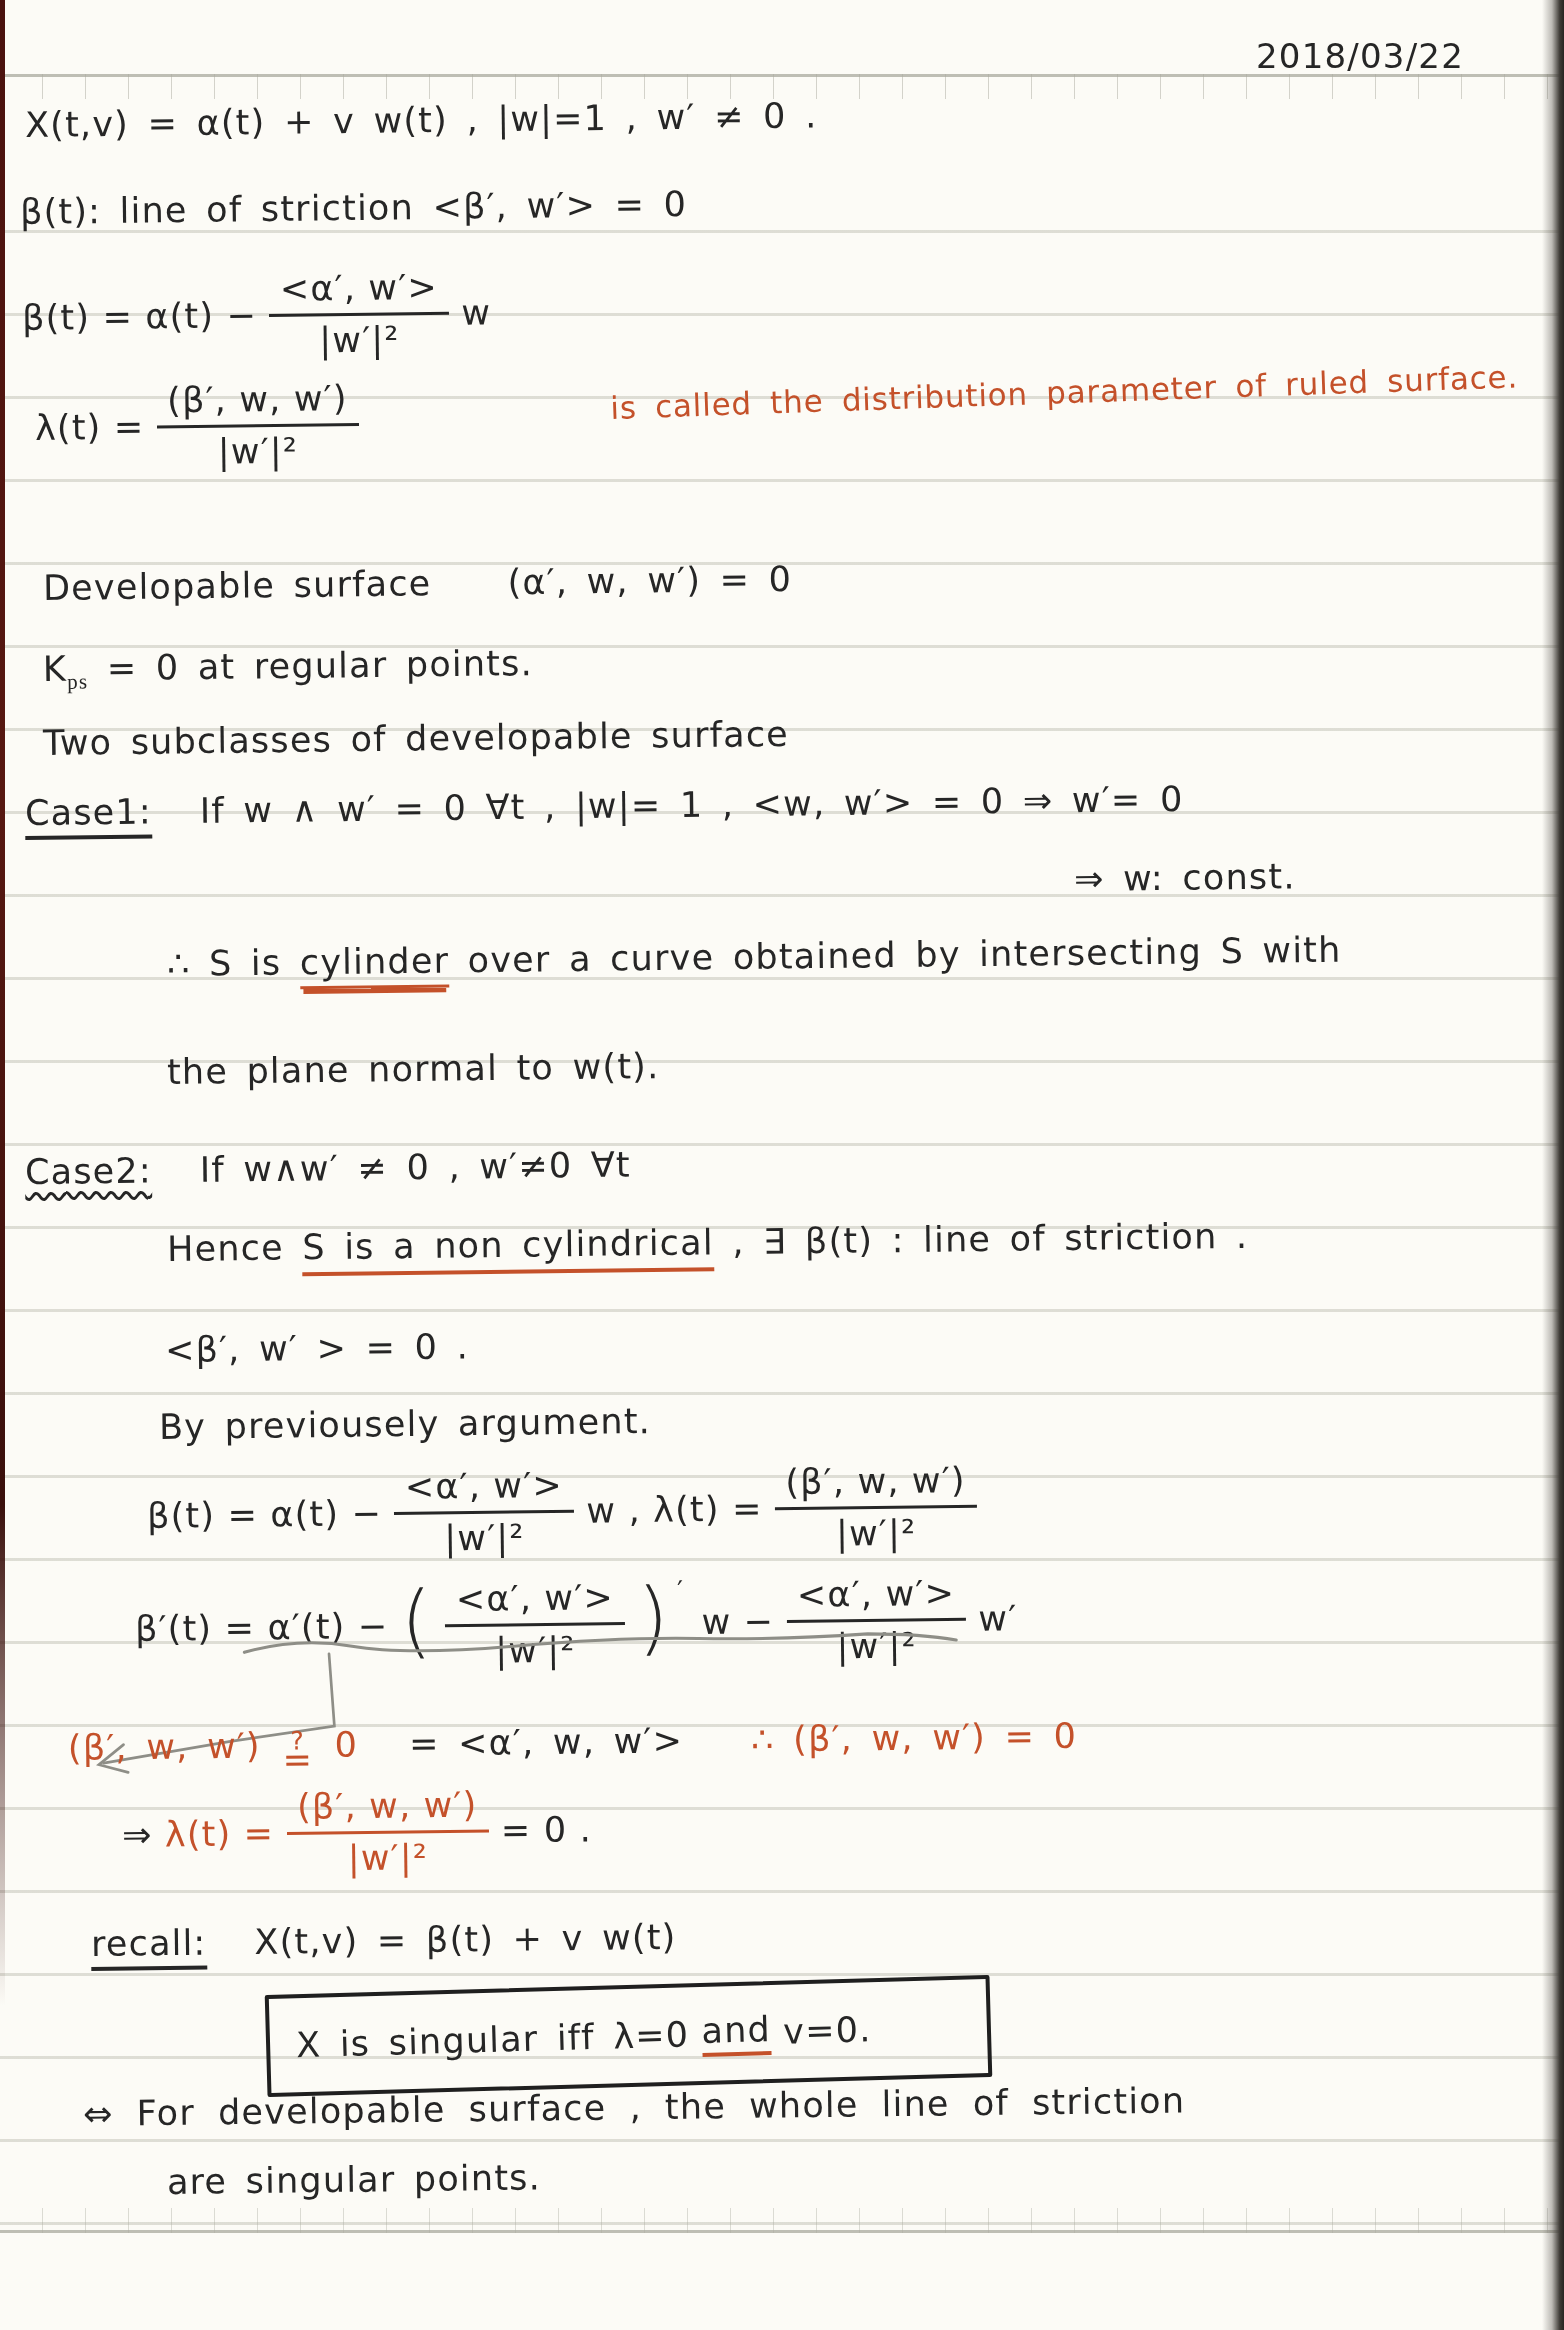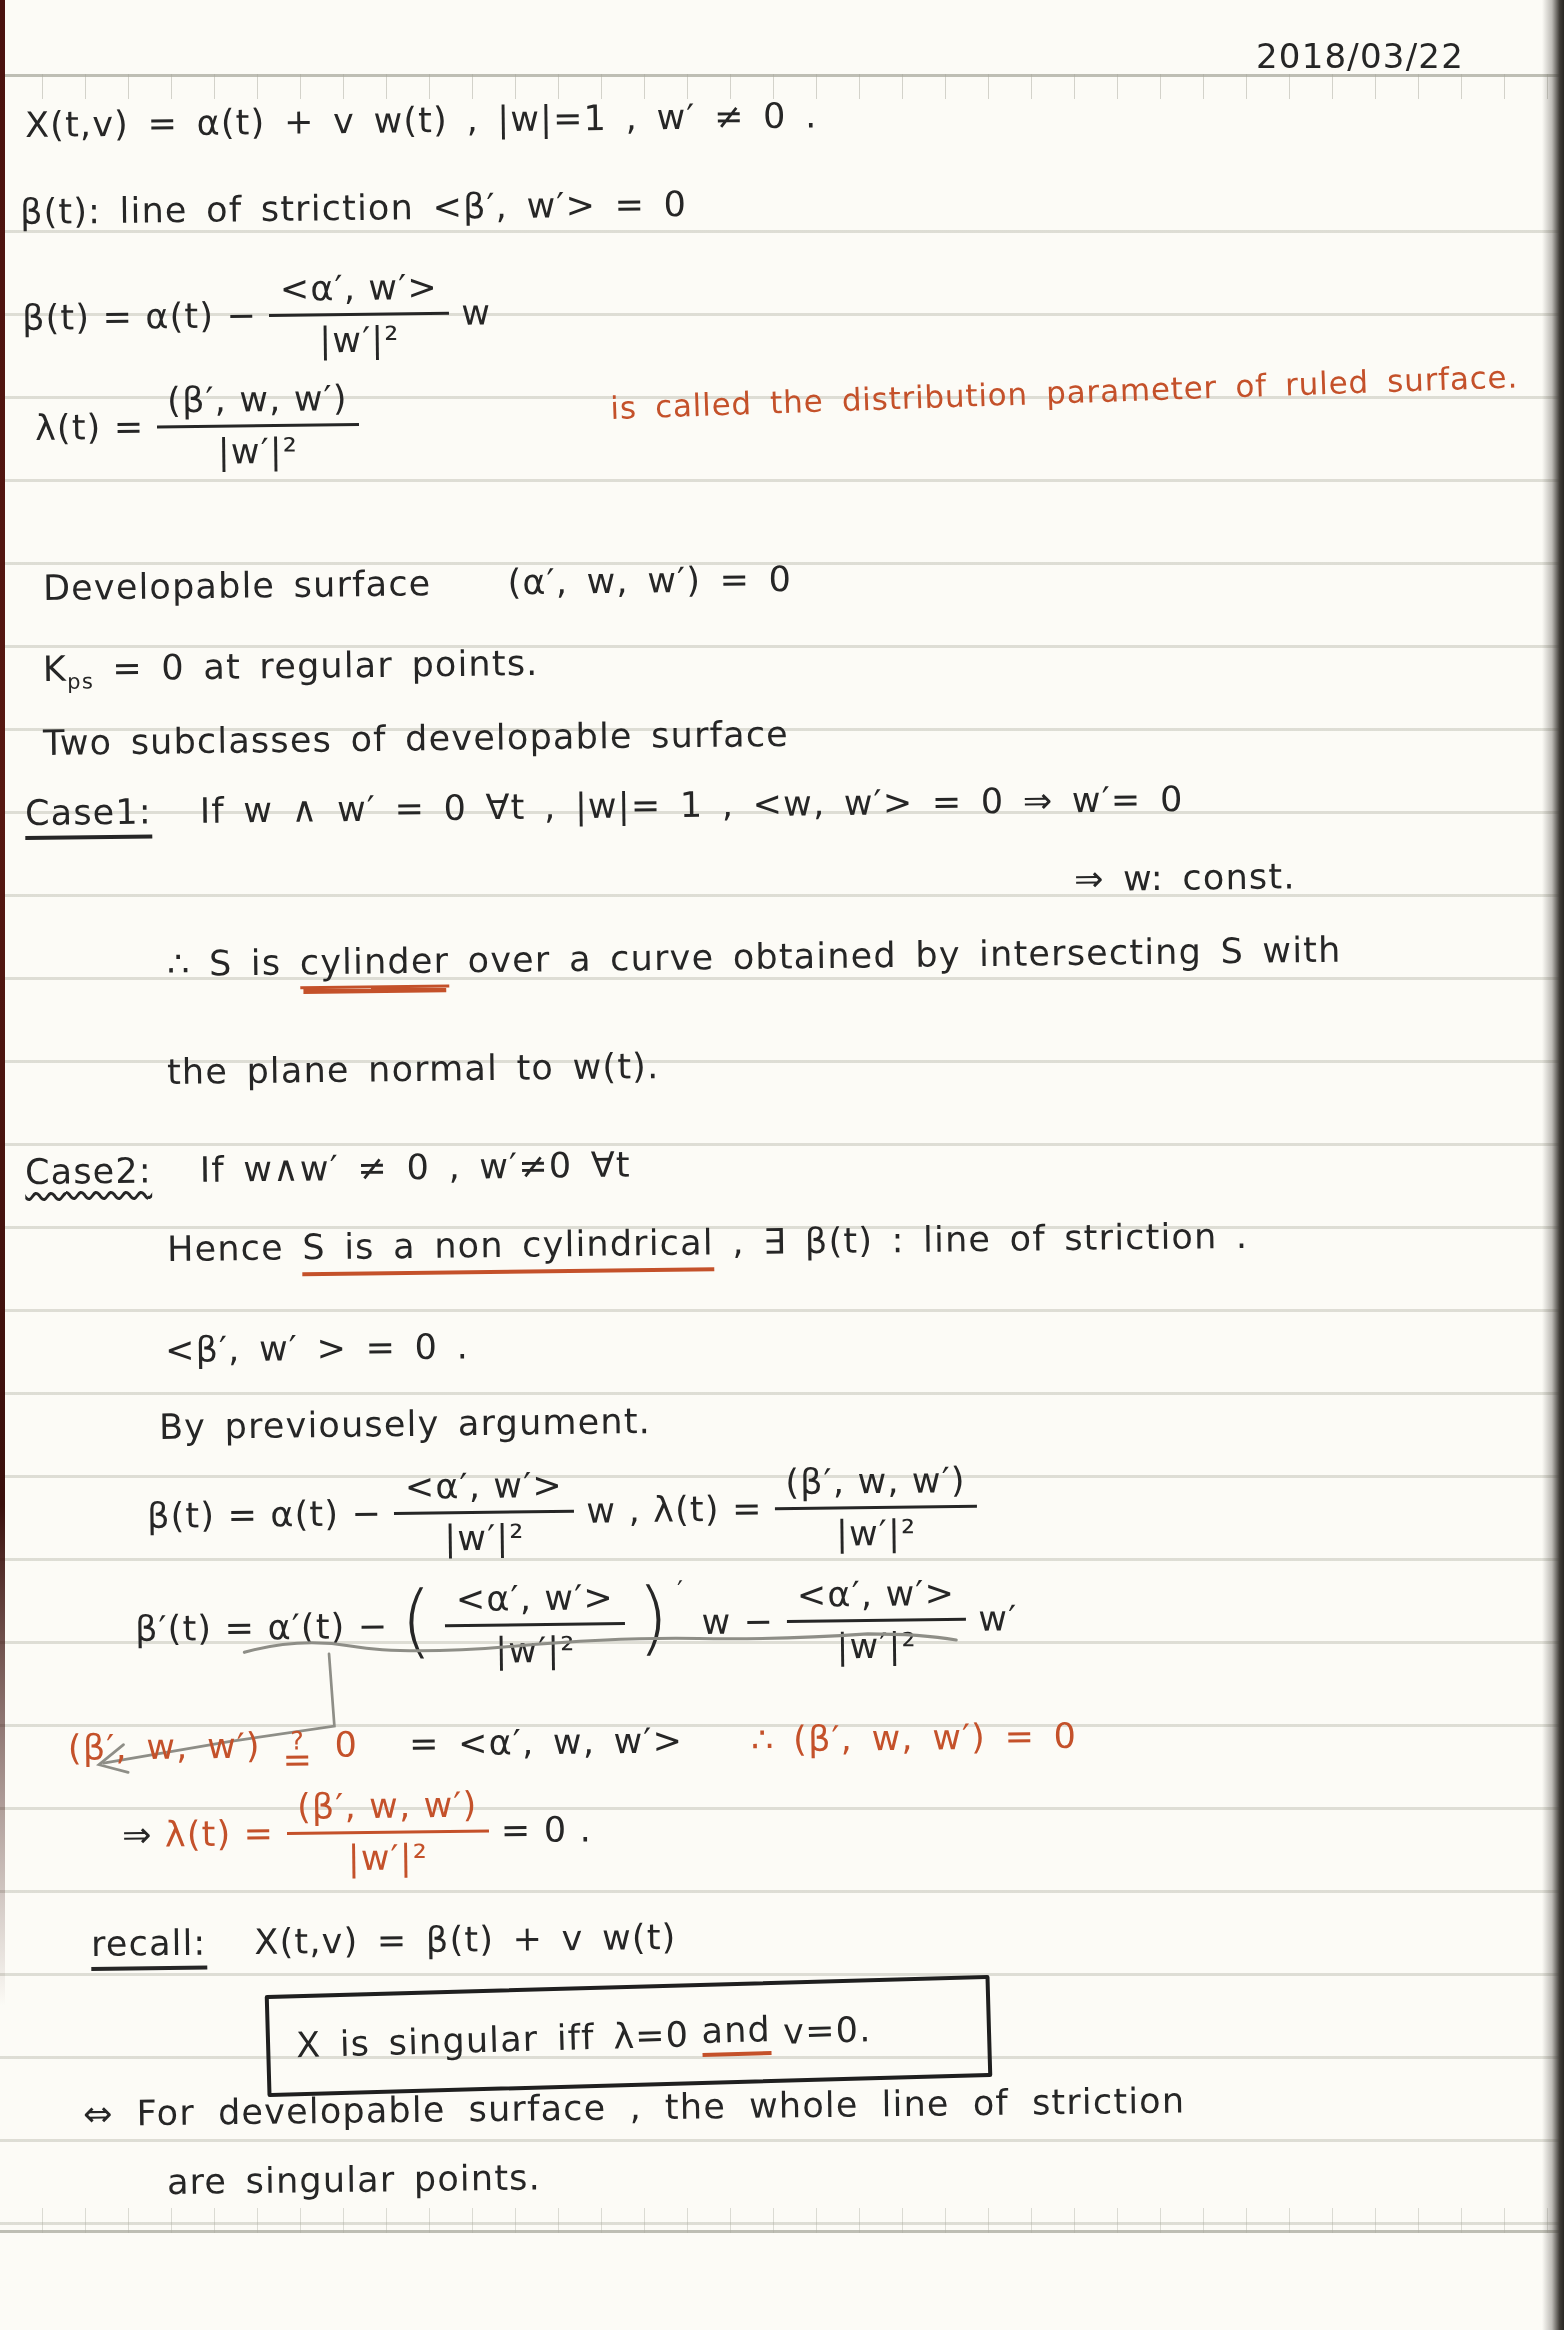--- a/index.html
+++ b/index.html
@@ -44,21 +44,21 @@
   .orange{color:#c4512a;}
   .mathrow{
     position:absolute;display:flex;align-items:center;gap:12.3px;
     font-size:35px;letter-spacing:1.2px;white-space:nowrap;
   }
   .frac{display:inline-flex;flex-direction:column;align-items:center;vertical-align:middle;}
   .frac .num{border-bottom:3.9px solid currentColor;padding:0 10.8px 4.6px;}
   .frac .den{padding-top:4.6px;}
   .bigparen{font-size:80px;font-weight:200;line-height:.9;transform:translateY(-4.6px);}
   .paren-prime{font-size:26px;position:relative;top:-32px;left:-4.6px;}
-  sub.small{font-size:.6em;}
+  sub.small{font-size:.6em;font-family:Liberation Serif, serif;}
   .ul-black{border-bottom:4.6px solid #262626;padding-bottom:3.1px;}
   .ul-wavy{text-decoration:underline wavy #262626 3.1px;text-underline-offset:7.7px;}
   .ul-orange{border-bottom:4.6px solid #c4512a;padding-bottom:4.6px;}
   .ul-orange-double{
     border-bottom:3.1px solid #c4512a;
     box-shadow:0 7.7px 0 -3.1px #c4512a;
     padding-bottom:3.9px;
   }
   .and-ul{border-bottom:4.6px solid #c4512a;padding-bottom:1.5px;}
   .note-orange{

